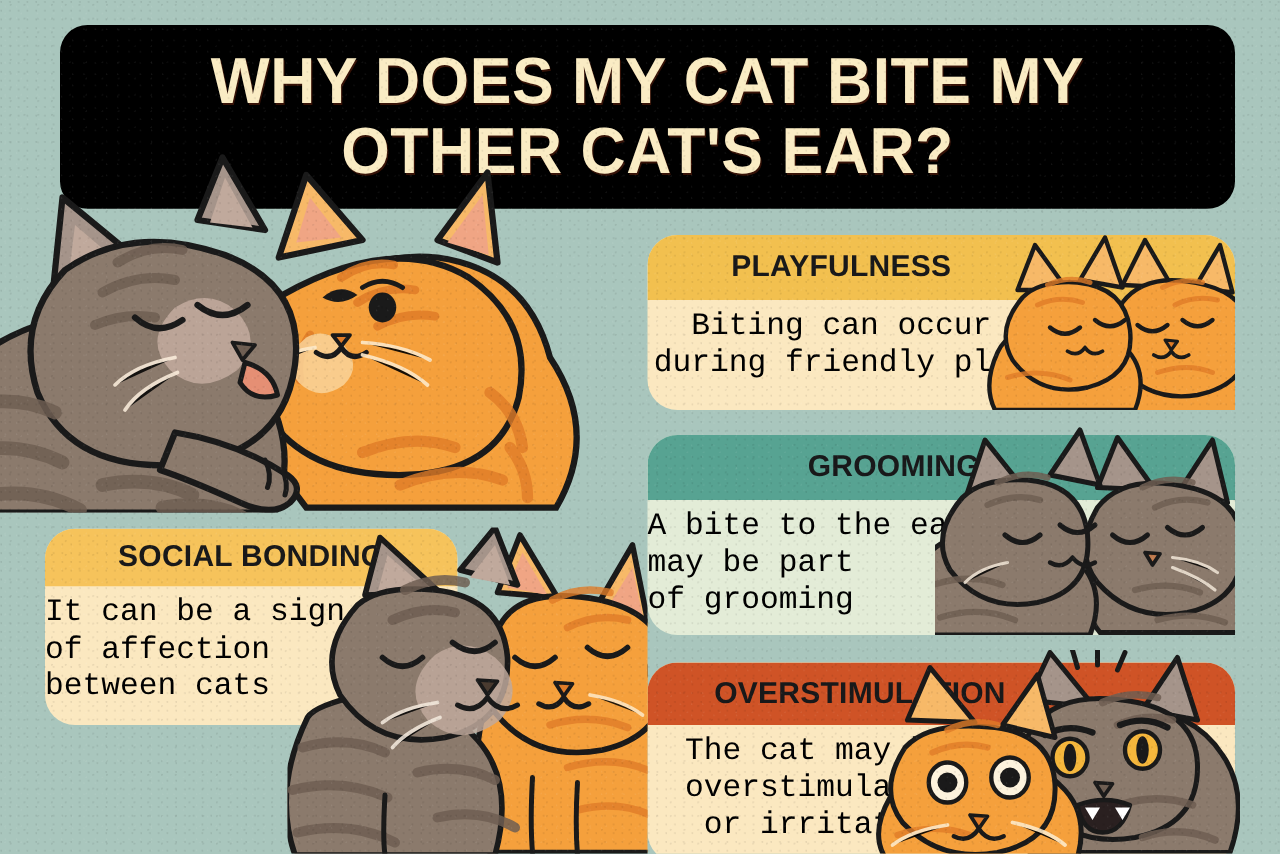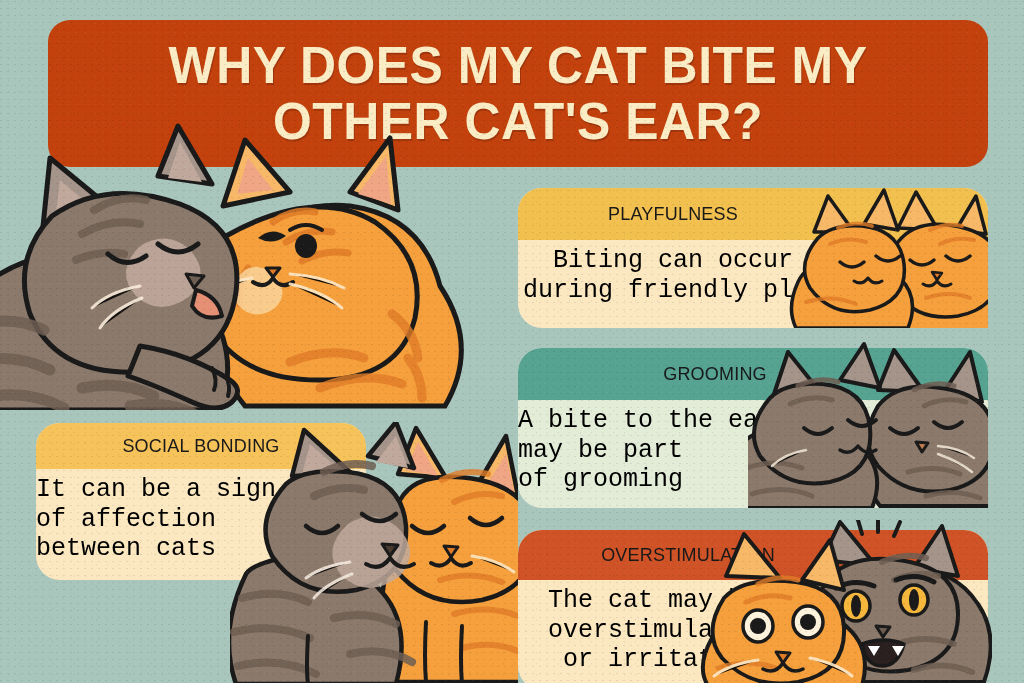--- a/index.html
+++ b/index.html
@@ -17,41 +17,41 @@
       radial-gradient(circle at 13% 22%, rgba(0,0,0,.5) 0 .6px, transparent .7px),
       radial-gradient(circle at 47% 61%, rgba(255,255,255,.5) 0 .6px, transparent .7px),
       radial-gradient(circle at 78% 35%, rgba(0,0,0,.45) 0 .6px, transparent .7px),
       radial-gradient(circle at 31% 84%, rgba(255,255,255,.4) 0 .6px, transparent .7px);
     background-size:7px 7px, 9px 9px, 11px 11px, 13px 13px;
   }
 
   
   .banner {
     position:absolute; left:48px; top:20px; width:940px; height:147px;
-    background:#c2410c; border-radius:22px;
+    background:#000000; border-radius:22px;
     display:flex; align-items:center; justify-content:center;
     z-index:5;
   }
   .banner h1 {
     color:#faecc4;
     font-size:52px; line-height:1.06; font-weight:800;
     letter-spacing:.5px; text-align:center;
     text-shadow:1px 2px 0 rgba(120,40,15,.45);
     white-space:pre-line;
     transform:scaleX(.96);
   }
 
   
   .card { position:absolute; border-radius:24px; overflow:hidden; z-index:20; }
   .card .head-band {
     position:absolute; left:0; right:0; top:0;
     display:flex; align-items:center;
   }
   .card .title {
-    font-size:18px; font-weight:400; color:#19191a;
+    font-size:24px; font-weight:700; color:#19191a;
     letter-spacing:.2px; white-space:nowrap;
   }
   .card .body-text {
     font-size:25px; line-height:1.18; color:#000000;
     white-space:pre-line; font-weight:400;font-family:Liberation Mono, monospace;
   }
 
   
   #card-playfulness { left:518px; top:188px; width:470px; height:140px; background:#fbe8c0; }
   #card-playfulness .head-band { height:52px; background:#f2c04f; justify-content:center; padding-right:160px; }

